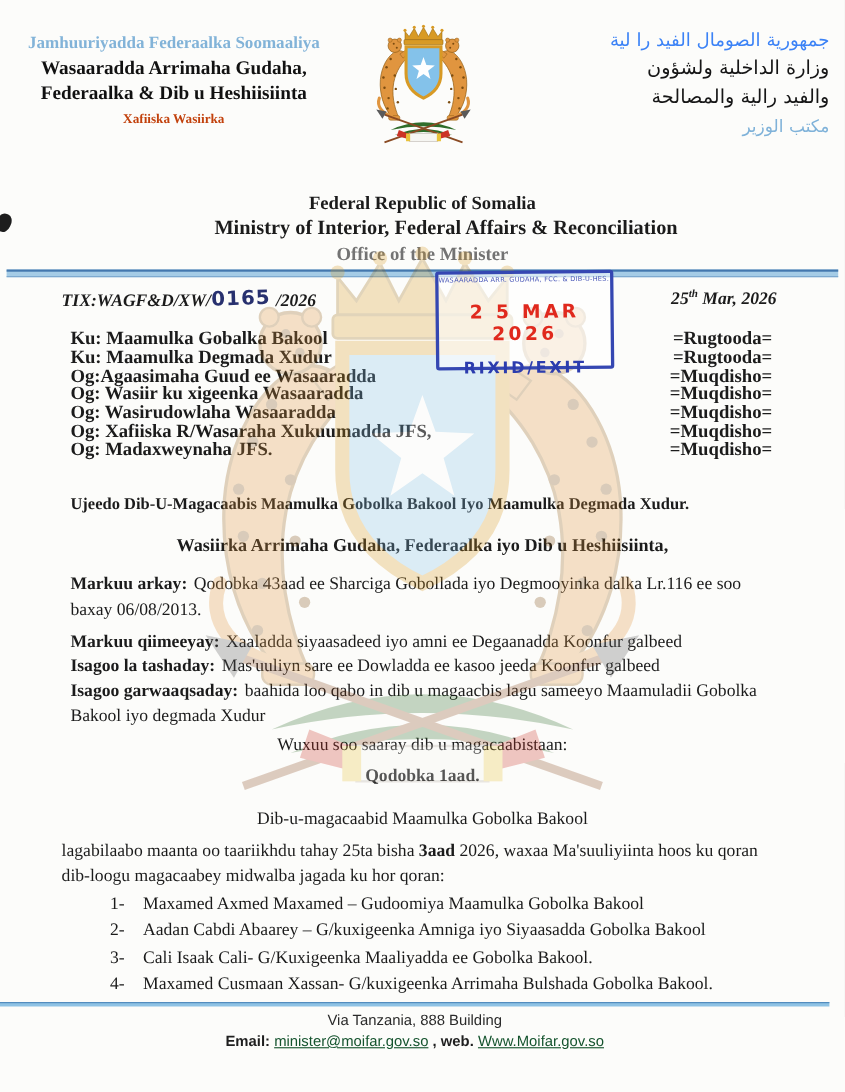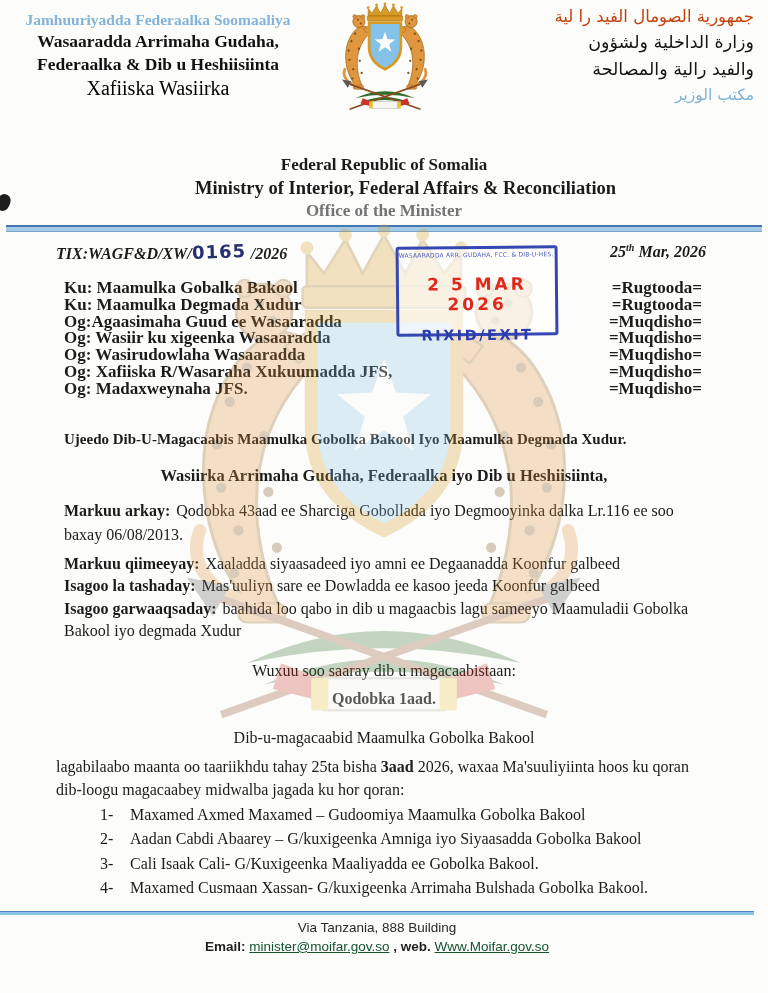--- a/index.html
+++ b/index.html
@@ -1,26 +1,26 @@
 <!DOCTYPE html>
 <html><head>
 <meta charset="utf-8">
 <style>
   html,body{margin:0;padding:0;}
   body{background:#e9e9e7;font-family:"Liberation Serif", serif;}
   .page{position:relative;width:768px;height:993px;margin:0 auto;background:#fcfcfa;overflow:hidden;color:#1b1b1b;}
 
   
-  .header{display:grid;grid-template-columns:300px 154px 1fr;padding:2px 8px 0 8px;align-items:start;}
+  .header{display:grid;grid-template-columns:300px 154px 1fr;padding:22px 8px 0 8px;align-items:start;}
   .hdr-left{text-align:center;padding-top:8px;}
   .hdr-left .l1{color:#82b3d8;font-weight:bold;font-size:15.5px;line-height:20px;}
   .hdr-left .l2,.hdr-left .l3{font-weight:bold;font-size:17.5px;line-height:23px;color:#111;}
-  .hdr-left .l4{color:#000000;font-weight:normal;font-size:20px;line-height:24px;}
+  .hdr-left .l4{color:#c2410c;font-weight:bold;font-size:12px;line-height:24px;}
   .hdr-right{text-align:right;direction:rtl;padding-right:6px;font-family:"DejaVu Sans", sans-serif;padding-top:2px;}
-  .hdr-right .a1{color:#c2410c;font-size:16.5px;line-height:25px;}
+  .hdr-right .a1{color:#3b82f6;font-size:16.5px;line-height:25px;}
   .hdr-right .a2,.hdr-right .a3{color:#161616;font-size:17.5px;line-height:27px;}
   .hdr-right .a4{color:#7fb2d9;font-size:15.5px;line-height:24px;}
   .emblem{width:140px;height:112px;display:block;margin:0 auto;}
 
   .titles{text-align:center;margin-top:2px;}
   .titles .t1{font-weight:bold;font-size:17px;line-height:22px;margin-top:40px;}
   .titles .t2{font-weight:bold;font-size:18.5px;line-height:24px;padding-left:43px;}
   .titles .t3{font-weight:bold;font-size:17px;line-height:22px;color:#737373;}
 
   .rule{height:4px;background:#a5cce6;border-top:2px solid #4478ae;border-bottom:1px solid #79a6cc;margin:3px 6px 0 6px;}
@@ -43,21 +43,21 @@
   .stamp .s-date{color:#e0291d;font-weight:bold;font-size:17px;letter-spacing:3px;margin-top:16px;}
   .stamp .s-bottom{color:#2c3cae;font-weight:bold;font-size:14.5px;letter-spacing:2.5px;margin-top:13px;}
 
   
   .subject{margin:30px 62px 15px 64px;font-weight:bold;font-size:15px;line-height:22px;}
   .subtitle{margin-top:16px;text-align:center;font-weight:bold;font-size:16.5px;}
   .clause1{margin:13px 66px 0 64px;font-size:16px;line-height:24px;}
   .clauses{margin:6px 66px 0 64px;font-size:16px;line-height:22.5px;}
   .clause b{margin-right:2px;}
   .center-line{text-align:center;font-size:16px;}
-  .intro{margin-top:19px;text-align:center;}
+  .intro{margin-top:6px;text-align:center;}
   .article{margin-top:10px;font-weight:bold;}
   .article-sub{margin-top:21px;}
   .final-para{margin:8px 62px 0 56px;font-size:16px;line-height:23px;}
   .apts{margin:2px 60px 0 100px;font-size:16px;}
   .apt{display:flex;line-height:24.5px;}
   .apt .num{width:30px;flex:0 0 30px;}
 
   
   .footer{position:absolute;left:0;right:14px;top:911px;text-align:center;font-family:"Liberation Sans", sans-serif;}
   .f-rule{height:3px;background:#8ec2e4;border-top:1px solid #4b86ba;margin-bottom:4px;}

